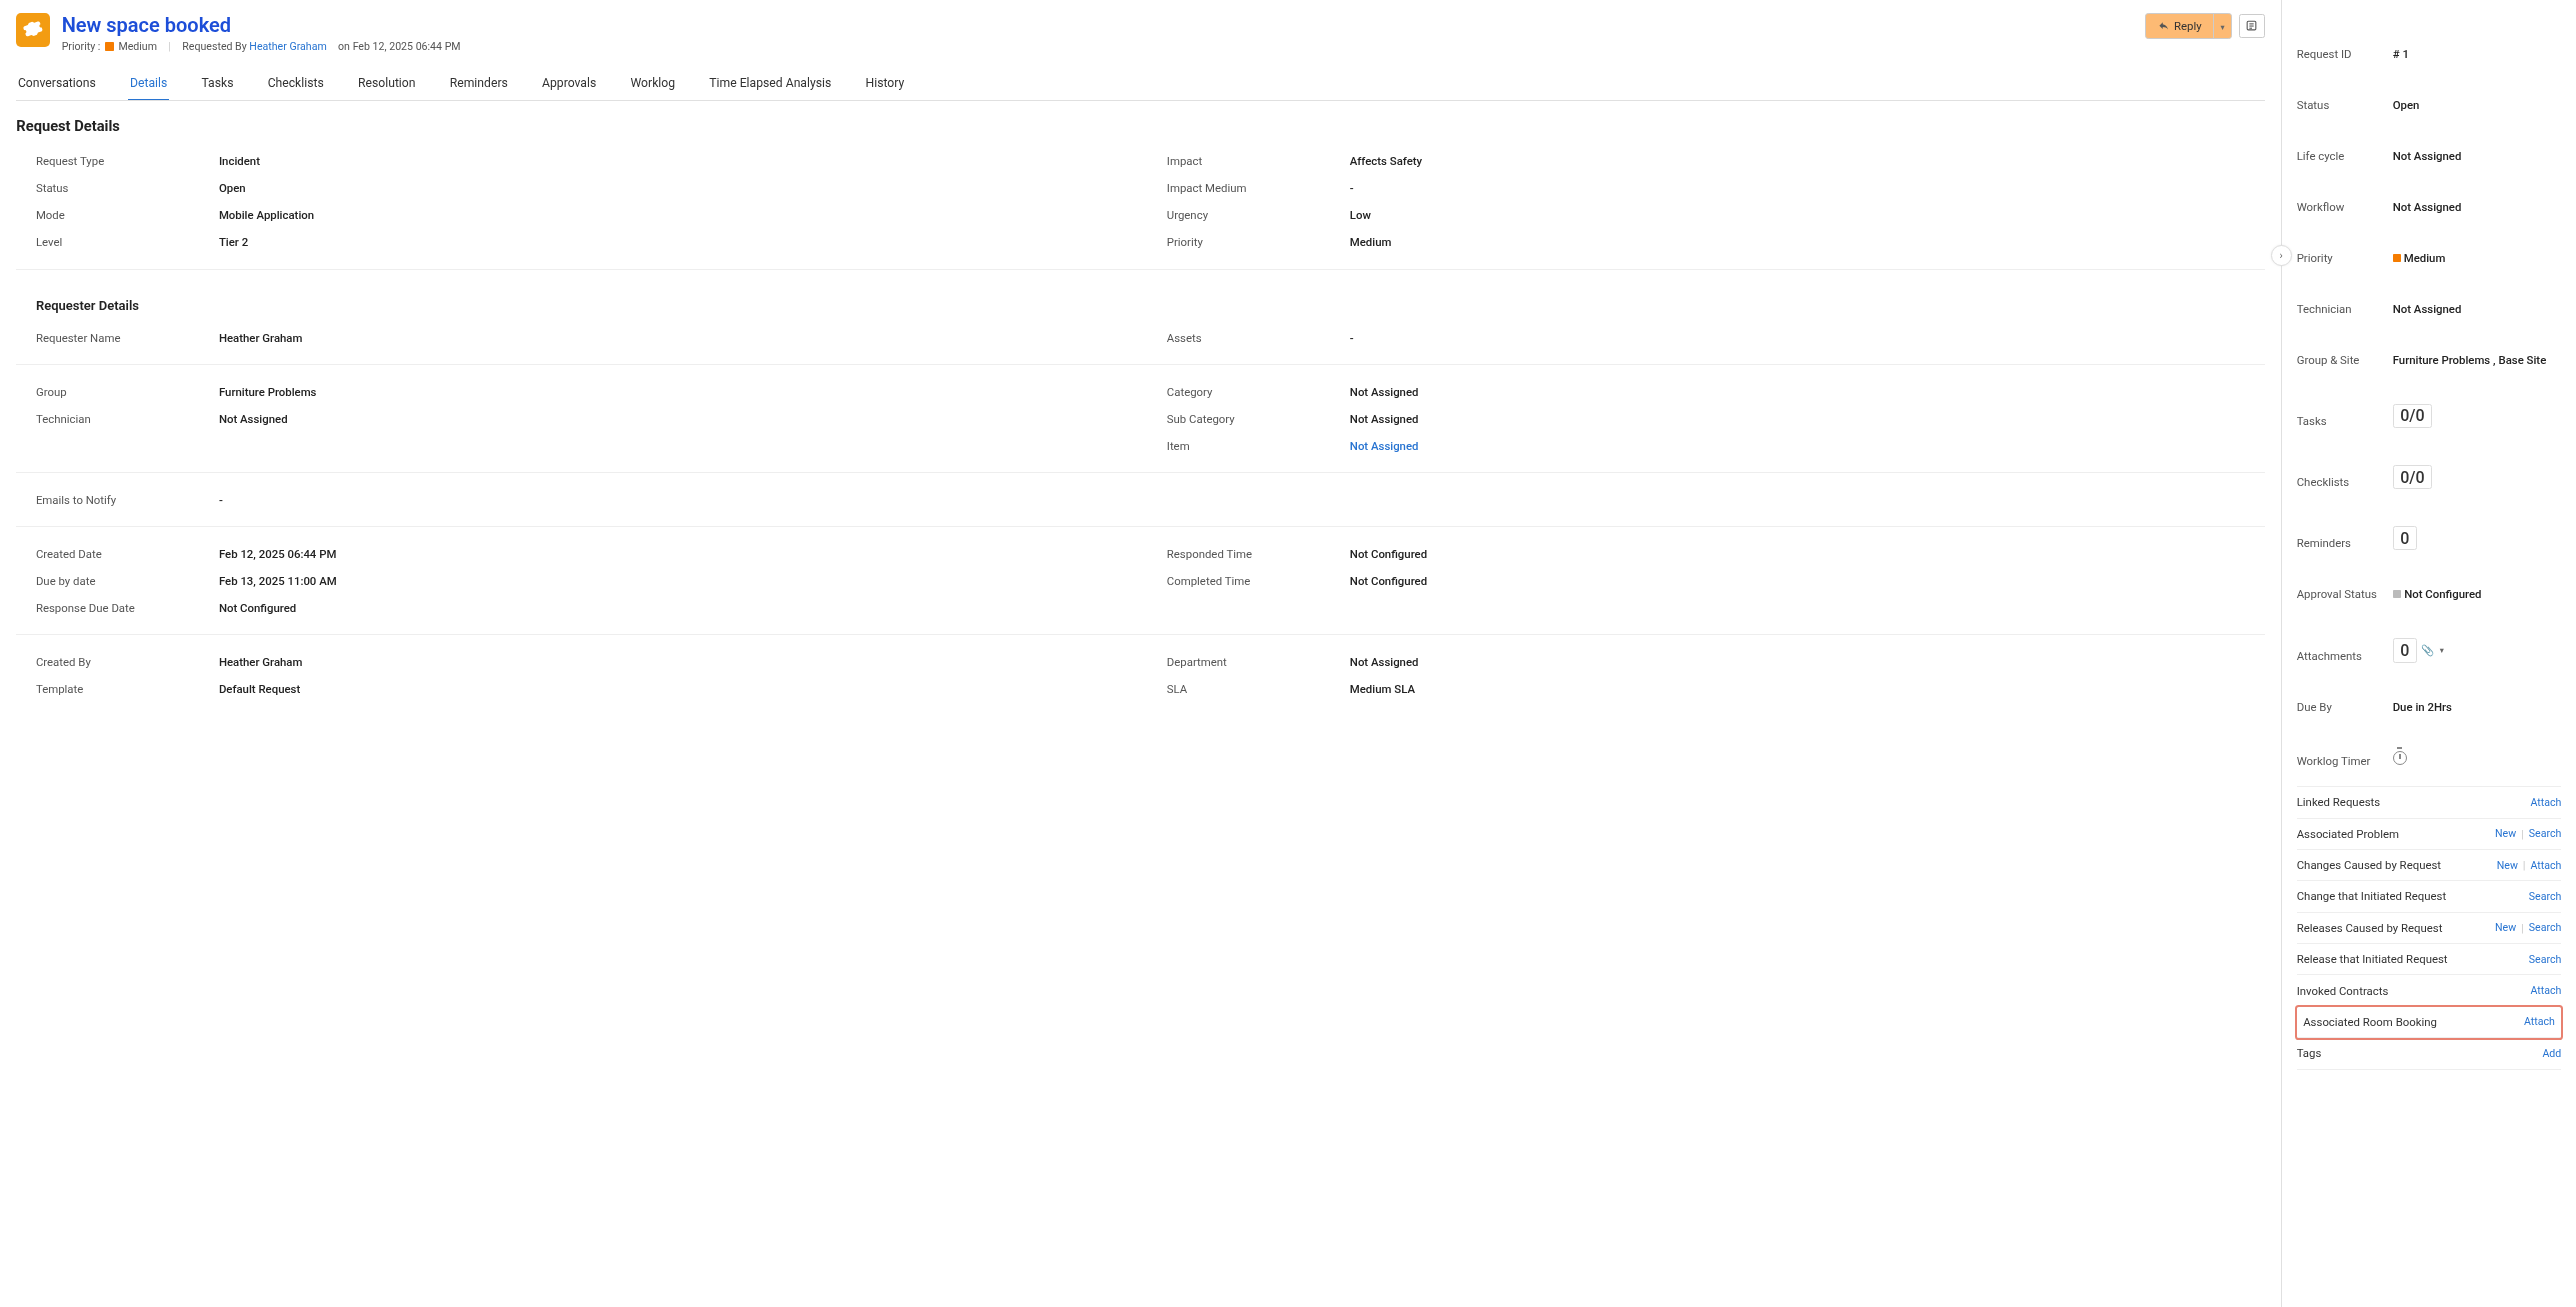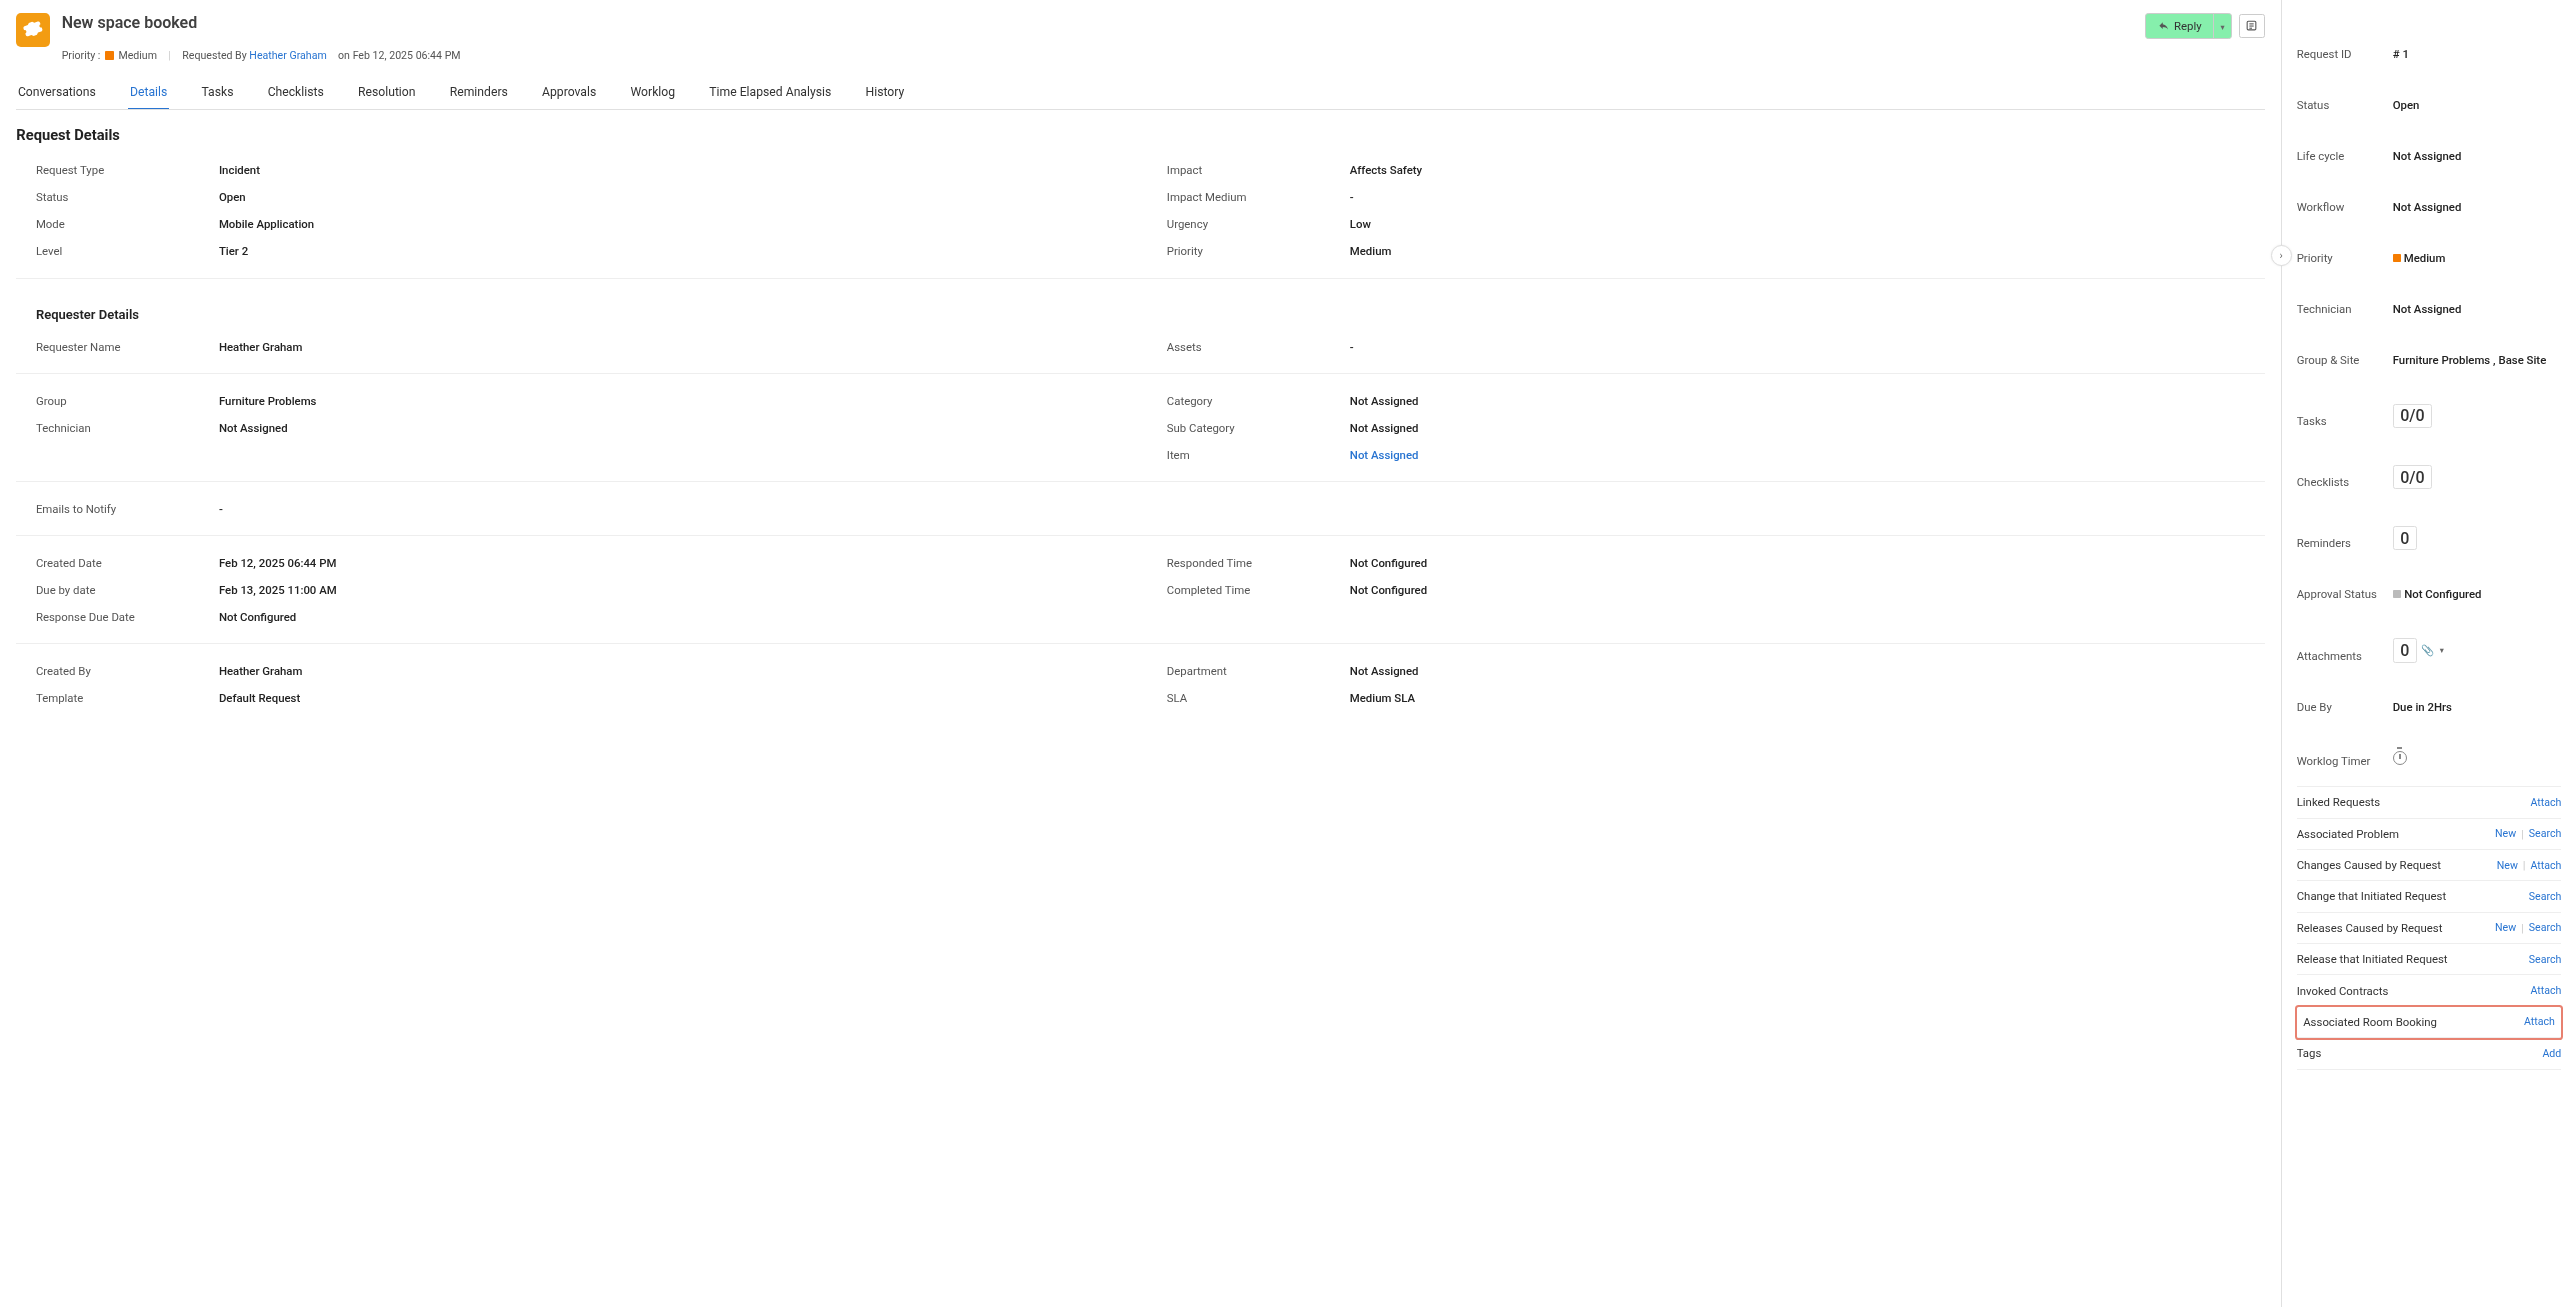--- a/index.html
+++ b/index.html
@@ -4,29 +4,29 @@
 <style>
 * { box-sizing: border-box; margin: 0; padding: 0; }
 body { font-family: -apple-system, BlinkMacSystemFont, "Segoe UI", Roboto, Arial, sans-serif; background: #fff; color: #333; font-size: 11.4px; }
 .app { display: flex; width: 100%; min-height: 100vh; }
 .main { flex: 1; padding: 13px 16.3px; border-right: 0.8px solid #e0e0e0; }
 .sidebar { width: 294px; padding: 16.3px 14.7px; position: relative; }
 
 .header-row { display: flex; align-items: flex-start; gap: 11.4px; }
 .ticket-icon { width: 34px; height: 34px; background: #f39c12; border-radius: 4.9px; display: flex; align-items: center; justify-content: center; transform: rotate(0deg); }
 .ticket-icon svg { width: 21px; height: 21px; fill: #fff; }
-.header-text h1 { font-size: 16px; font-weight: 600; color: #404040; margin-bottom: 17px; }
+.header-text h1 { font-size: 20px; font-weight: 600; color: #1d4ed8; margin-bottom: 3px; }
 .meta-line { display: flex; align-items: center; gap: 11.4px; font-size: 10.6px; color: #555; }
 .meta-line .sep { color: #ccc; }
 .priority-badge { display: inline-flex; align-items: center; gap: 4.9px; }
 .priority-dot { width: 8.2px; height: 8.2px; background: #f57c00; display: inline-block; border-radius: 0.8px; }
 .link { color: #2874d1; }
 
 .header-actions { margin-left: auto; display: flex; align-items: center; gap: 6.5px; }
-.reply-btn { display: inline-flex; align-items: center; border: 0.8px solid #ccc; border-radius: 3.3px; overflow: hidden; background: #86efac; }
+.reply-btn { display: inline-flex; align-items: center; border: 0.8px solid #ccc; border-radius: 3.3px; overflow: hidden; background: #fdba74; }
 .reply-btn-main { display: flex; align-items: center; gap: 4.9px; padding: 4.9px 11.4px; cursor: pointer; }
 .reply-btn-caret { border-left: 0.8px solid #ccc; padding: 4.9px 6.5px; cursor: pointer; }
 .icon-btn { width: 26px; height: 24.5px; border: 0.8px solid #ccc; border-radius: 2.4px; display: flex; align-items: center; justify-content: center; cursor: pointer; }
 
 .tabs { display: flex; gap: 31px; border-bottom: 0.8px solid #e0e0e0; margin-top: 14.7px; }
 .tab { padding: 8.2px 1.6px 9.8px; cursor: pointer; font-size: 12.2px; color: #333; position: relative; }
 .tab.active { color: #2874d1; }
 .tab.active::after { content: ""; position: absolute; left: 0; right: 0; bottom: -0.8px; height: 1.6px; background: #2874d1; }
 
 .section-title { font-size: 14.7px; font-weight: 700; margin: 16.3px 0 13px; color: #222; }

